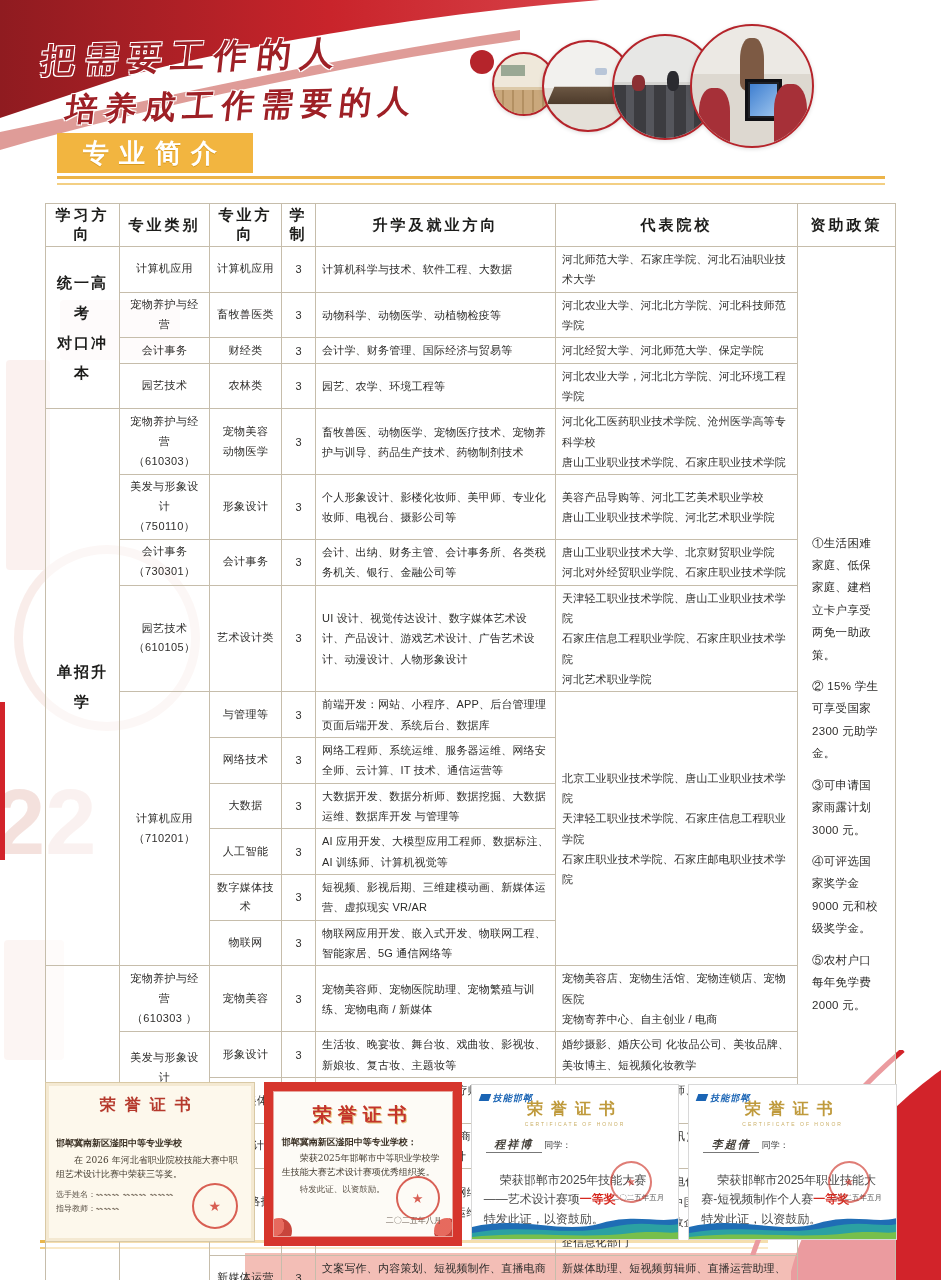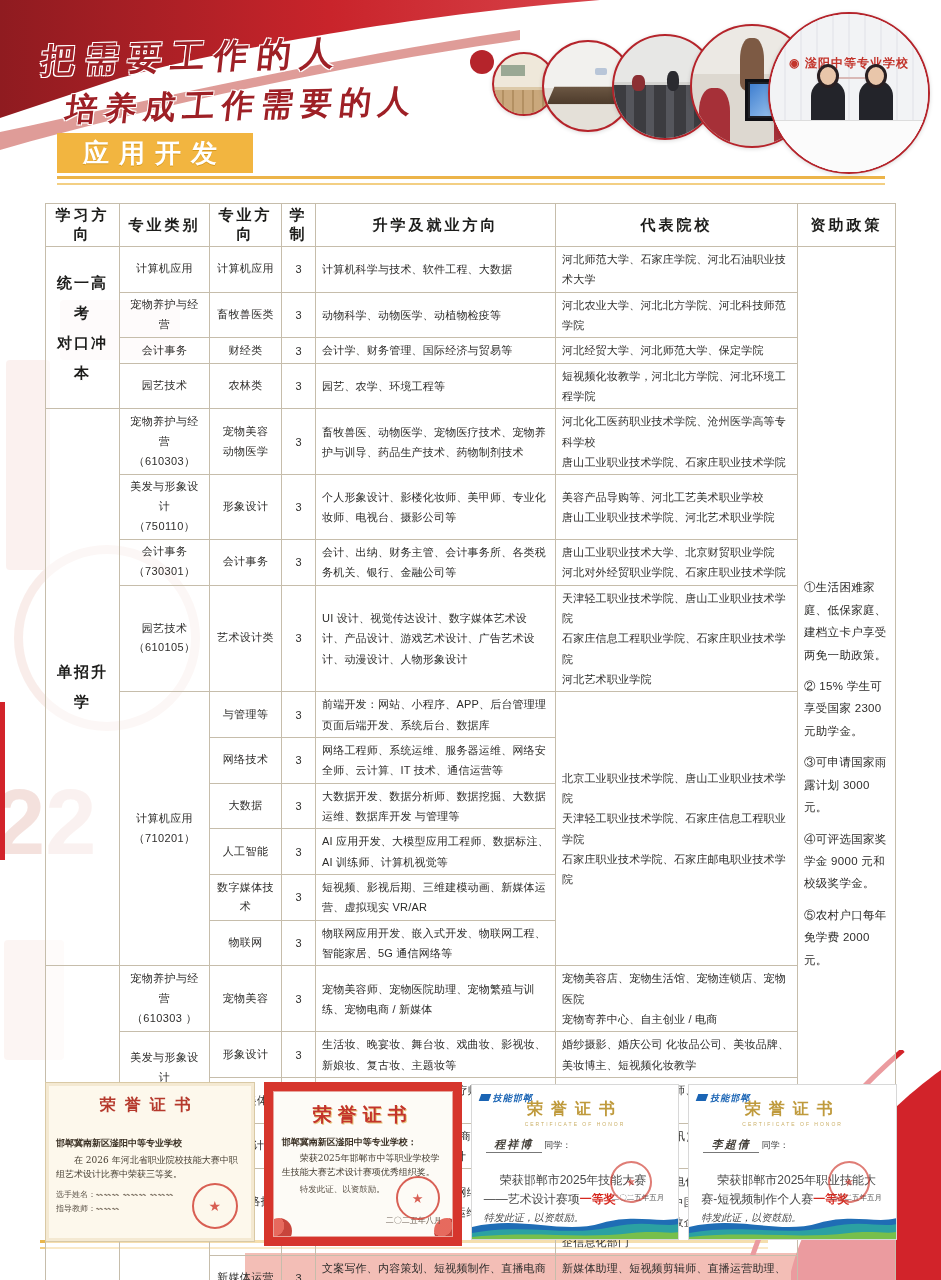--- a/index.html
+++ b/index.html
@@ -29,21 +29,21 @@
                  width:16px;height:18px;border-radius:50%;background:#e9c6aa;border:3px solid #2a2022;}
   
   table.majors{position:absolute;left:45px;top:203px;width:850px;border-collapse:collapse;table-layout:fixed;z-index:4;}
   .majors th,.majors td{border:1px solid #c6bdab;vertical-align:middle;padding:2px 6px;background:rgba(255,255,255,.55);}
   .majors th{font-size:15px;font-weight:bold;letter-spacing:3px;height:30px;color:#1c1c1a;}
   .c-dir{font-size:15px;font-weight:bold;text-align:center;letter-spacing:2px;white-space:pre-line;color:#1c1c1a;line-height:2;}
   .c-cat,.c-sub{font-size:11px;text-align:center;white-space:pre-line;letter-spacing:.4px;color:#2e2d2b;line-height:1.8;}
   .c-years{font-size:11px;text-align:center;color:#2e2d2b;}
   .c-career,.c-col{font-size:11px;text-align:left;line-height:1.85;letter-spacing:.2px;color:#2e2d2b;white-space:pre-line;}
   .c-fund{font-size:11.5px;line-height:1.6;color:#2e2d2b;}
-  .c-fund .fi{margin:9px 0;line-height:1.95;letter-spacing:.3px;}
+  .c-fund .fi{margin:9px 8px;line-height:1.95;letter-spacing:.3px;}
   
   .wm{position:absolute;z-index:0;color:#eccac3;opacity:.55;font-weight:bold;}
   .wm-circle{position:absolute;z-index:0;border:9px solid #f3dcd6;border-radius:50%;opacity:.5;}
   .wm-block{position:absolute;z-index:0;background:#f7e6e1;opacity:.55;border-radius:4px;}
   .left-sliver{position:absolute;left:0;top:702px;width:5px;height:158px;background:#d2232a;z-index:1;}
   
   .certs{position:absolute;left:45px;top:1082px;width:852px;height:165px;display:flex;gap:9px;z-index:4;}
   .cert{position:relative;box-sizing:border-box;overflow:hidden;}
   .cert1{width:212px;height:160px;background:#fdf8ec;border:1px solid #d9c9a5;box-shadow:inset 0 0 0 3px #f4e9d2;}
   .cert-t1{margin-top:12px;text-align:center;color:#b5392c;font-family:"DejaVu Serif",serif;font-weight:bold;font-size:16px;letter-spacing:9px;}
@@ -62,21 +62,21 @@
   .corner{position:absolute;width:26px;height:26px;background:radial-gradient(circle at 30% 30%,#e45a4d 0 40%,#c23127 41% 100%);border-radius:50%;opacity:.9;}
   .cert-modern{width:211px;height:156px;background:#fff;border:1px solid #d8d8d8;align-self:flex-start;margin-top:2px;}
   .logo-skill{position:absolute;left:8px;top:7px;font-size:9px;font-weight:bold;font-style:italic;color:#1a64b4;letter-spacing:1px;}
   .logo-skill:before{content:"";display:inline-block;width:10px;height:7px;background:#1a64b4;transform:skewX(-20deg);margin-right:3px;}
   .cert-t3{margin-top:14px;text-align:center;color:#bf9a3c;font-weight:bold;font-size:16px;letter-spacing:8px;font-family:"DejaVu Serif",serif;}
   .cert-sub{text-align:center;color:#cbb068;font-size:5px;letter-spacing:2px;margin-top:1px;}
   .name-row{margin:10px 0 0 14px;font-size:9px;color:#3a3a3a;}
   .hand{display:inline-block;min-width:56px;border-bottom:1px solid #777;font-family:"DejaVu Serif",serif;font-style:italic;font-weight:bold;font-size:11px;color:#44403a;text-align:center;letter-spacing:2px;}
   .cert-modern .body{margin:18px 12px 0;font-size:12px;color:#4a4a4a;line-height:1.6;text-indent:16px;}
   .award{color:#d6281f;font-weight:bold;}
-  .cert-modern .small{margin:2px 12px 0;font-size:10px;color:#4a4a4a;font-style:italic;}
+  .cert-modern .small{margin:2px 12px 0;font-size:12px;color:#4a4a4a;}
   .stampbox{position:absolute;right:14px;bottom:34px;font-size:7.5px;color:#5b5b5b;text-align:center;line-height:1.7;}
   .stamp{position:absolute;right:26px;bottom:36px;width:38px;height:38px;border:2px solid #cf392e;border-radius:50%;opacity:.65;transform:rotate(-12deg);display:flex;align-items:center;justify-content:center;color:#cf392e;font-size:12px;}
   .wave{position:absolute;left:0;right:0;bottom:0;height:30px;}
   
   .gold-line-c{position:absolute;left:40px;top:1240px;width:728px;height:3px;background:#e9b64c;z-index:2;}
   .gold-line-d{position:absolute;left:40px;top:1247px;width:728px;height:2px;background:#f3cf83;z-index:2;}
   .ftr-svg{position:absolute;right:0;bottom:0;z-index:3;}
   .salmon-bar{position:absolute;left:245px;top:1253px;width:560px;height:27px;background:#e5705e;z-index:2;}
 </style>
 </head>
@@ -121,33 +121,25 @@
     <div style="position:absolute;left:52%;top:34%;width:12%;height:20%;background:#2b2b30;border-radius:40%;"></div>
   </div>
   <div class="pcircle" style="left:690px;top:24px;width:120px;height:120px;z-index:6;background:linear-gradient(180deg,#ece9e4 40%,#ddd8d0 40%);">
     <div style="position:absolute;left:40%;top:10%;width:20%;height:44%;background:#7d5a44;border-radius:40% 40% 8px 8px;"></div>
     <div style="position:absolute;left:44%;top:44%;width:26%;height:30%;background:#1e1f24;border:3px solid #101014;">
       <div style="position:absolute;inset:2px;background:linear-gradient(135deg,#3f7fd0,#9cc4ee);"></div>
     </div>
     <div style="position:absolute;left:6%;bottom:0;width:26%;height:48%;background:#a63038;border-radius:40% 40% 0 0;"></div>
     <div style="position:absolute;right:4%;bottom:0;width:28%;height:52%;background:#a63038;border-radius:40% 40% 0 0;"></div>
   </div>
-  <div class="pcircle" style="left:768px;top:12px;width:158px;height:158px;z-index:7;background:#f4f5f7;">
-    <div class="c5-wall"></div>
-    <div class="c5-name"><span style="color:#c3342b;">◉ </span><span>滏阳中等专业学校</span></div>
-    <div class="c5-tag"></div>
-    <div class="person" style="left:26%;top:42%;"></div>
-    <div class="person" style="right:22%;top:42%;"></div>
-    <div class="c5-desk"></div>
-  </div>
 
   <div class="gold-line-a"></div>
   <div class="gold-line-b"></div>
   <div class="banner">
-      <span>应用开发</span>
+      <span>专业简介</span>
     </div>
 
   <table class="majors">
     <colgroup>
       <col style="width:74px">
         <col style="width:90px">
         <col style="width:72px">
         <col style="width:34px">
       <col style="width:240px">
         <col style="width:242px">
@@ -193,21 +185,21 @@
           <td class="c-sub">财经类</td>
           <td class="c-years">3</td>
           <td class="c-career">会计学、财务管理、国际经济与贸易等</td>
           <td class="c-col">河北经贸大学、河北师范大学、保定学院</td>
         </tr>
         <tr style="height: 22px;">
           <td class="c-cat">园艺技术</td>
           <td class="c-sub">农林类</td>
           <td class="c-years">3</td>
           <td class="c-career">园艺、农学、环境工程等</td>
-          <td class="c-col">短视频化妆教学，河北北方学院、河北环境工程学院</td>
+          <td class="c-col">河北农业大学，河北北方学院、河北环境工程学院</td>
         </tr>
         <tr style="height: 62px;">
           <td class="c-dir" rowspan="10">单招升学</td>
           <td class="c-cat">宠物养护与经营
 （610303）</td>
           <td class="c-sub">宠物美容
 动物医学</td>
           <td class="c-years">3</td>
           <td class="c-career">畜牧兽医、动物医学、宠物医疗技术、宠物养护与训导、药品生产技术、药物制剂技术</td>
           <td class="c-col">河北化工医药职业技术学院、沧州医学高等专科学校

